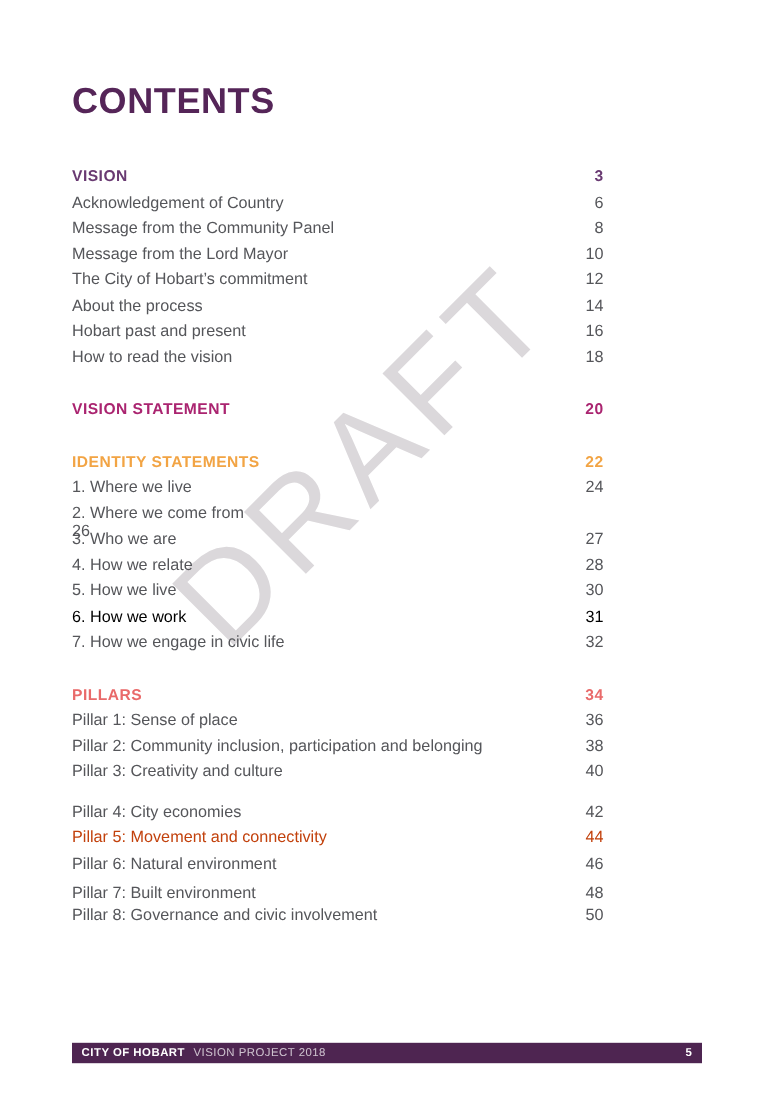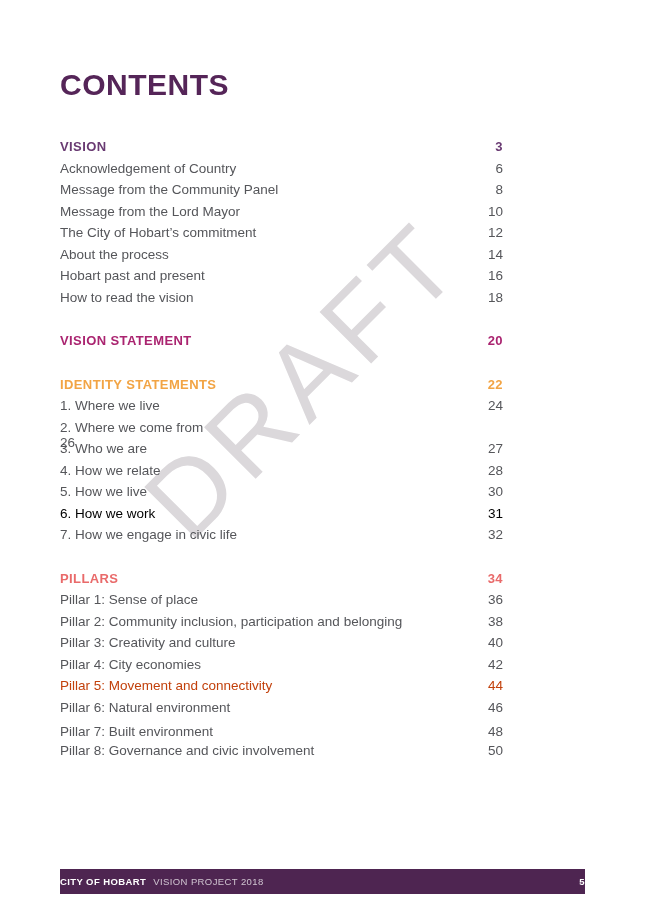--- a/index.html
+++ b/index.html
@@ -50,23 +50,23 @@
   .toc-row .toc-label { white-space: nowrap; }
   .toc-row .toc-page { text-align: right; }
   .toc-row.toc-header {
     font-weight: bold;
     font-size: 13px;
     letter-spacing: 0.4px;
   }
   .footer-bar {
     position: absolute;
     left: 60px; top: 869px;
-    width: 525px; height: 25px;
+    width: 525px; height: 17px;
     box-sizing: border-box;
-    padding: 0 0;
+    padding: 0 8px;
     display: flex;
     align-items: center;
     justify-content: space-between;
     z-index: 1;
     font-size: 9.5px;
     letter-spacing: 0.4px;
     color: #ffffff;
   }
   .footer-brand-bold { font-weight: bold; color: #ffffff; }
   .footer-brand-regular { font-weight: normal; color: rgba(255,255,255,0.72); margin-left: 4px; }
@@ -166,21 +166,21 @@
             <span class="toc-page">36</span>
           </div>
           <div class="toc-row" style="color: rgb(85, 86, 90);">
             <span class="toc-label">Pillar 2: Community inclusion, participation and belonging</span>
             <span class="toc-page">38</span>
           </div>
           <div class="toc-row" style="color: rgb(85, 86, 90);">
             <span class="toc-label">Pillar 3: Creativity and culture</span>
             <span class="toc-page">40</span>
           </div>
-          <div class="toc-row" style="color: rgb(85, 86, 90);">
+          <div class="toc-row" style="color: rgb(85, 86, 90); margin-top: 12px;">
             <span class="toc-label">Pillar 4: City economies</span>
             <span class="toc-page">42</span>
           </div>
           <div class="toc-row" style="color: #c2410c;">
             <span class="toc-label">Pillar 5: Movement and connectivity</span>
             <span class="toc-page">44</span>
           </div>
           <div class="toc-row" style="color: rgb(85, 86, 90);">
             <span class="toc-label">Pillar 6: Natural environment</span>
             <span class="toc-page">46</span>

